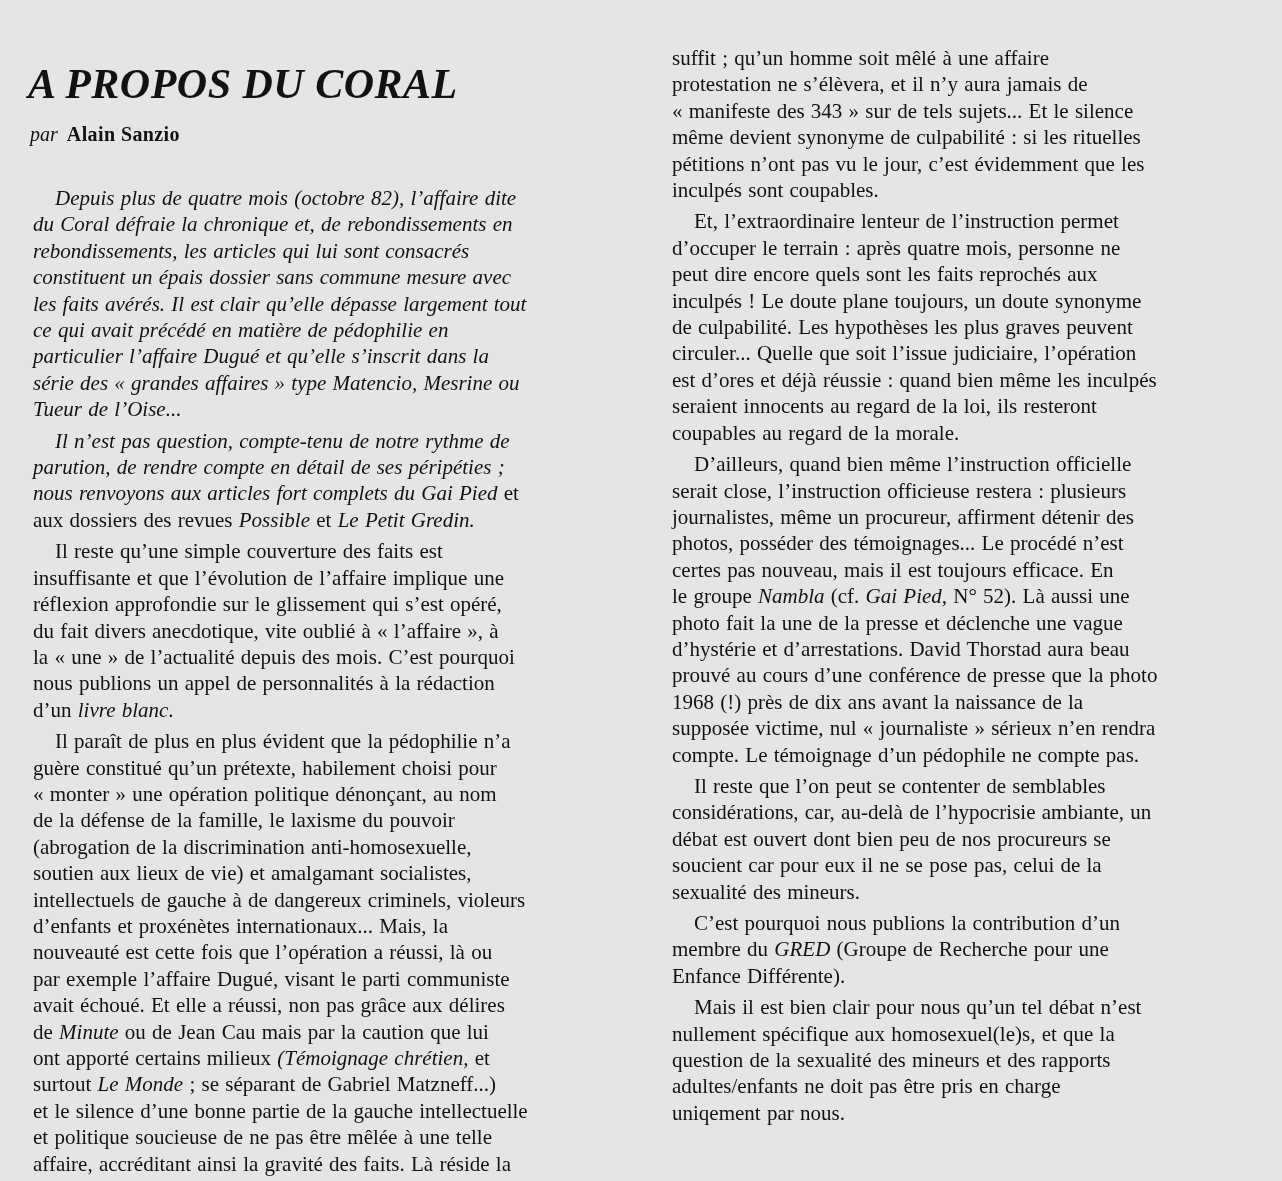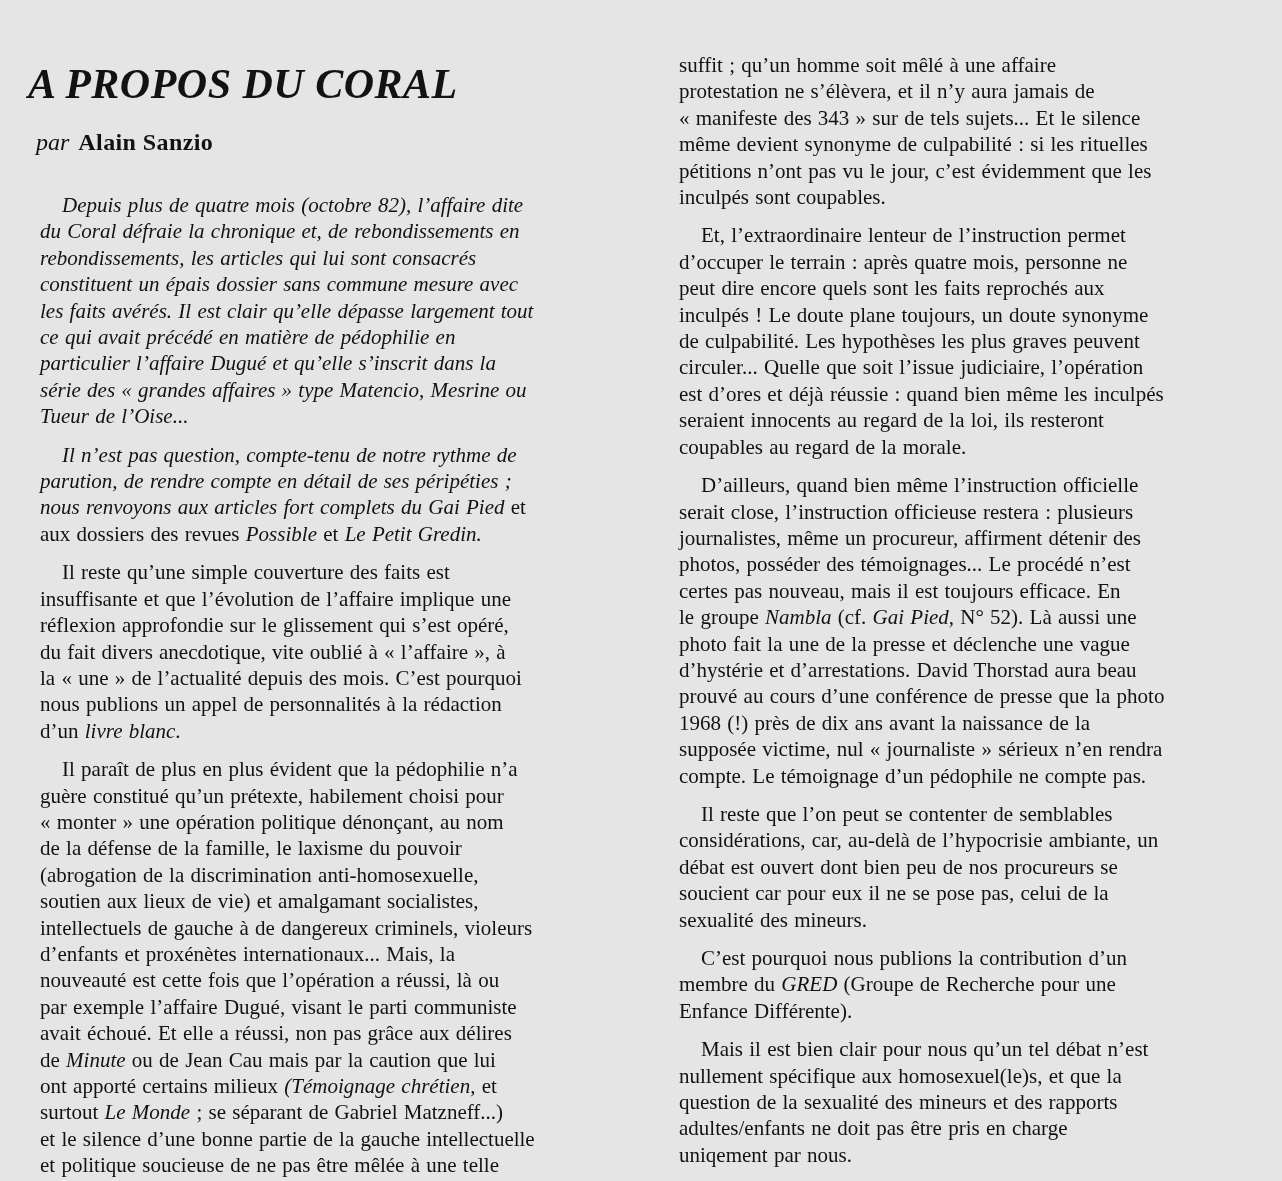--- a/index.html
+++ b/index.html
@@ -21,38 +21,38 @@
     line-height: 1;
     font-weight: 700;
     font-style: italic;
     letter-spacing: 0.5px;
     white-space: nowrap;
   }
   .byline {
     position: absolute;
     left: 30px;
     top: 124px;
-    margin: 6px;
-    font-size: 24px;
+    margin: 0;
+    font-size: 20px;
     line-height: 1;
     white-space: nowrap;
   }
   .byline-prefix { font-style: italic; margin-right: 9px; }
   .byline-author { font-weight: 700; letter-spacing: 0.4px; }
 
   .colbody {
     position: absolute;
     font-size: 21px;
     line-height: 26.4px;
     word-spacing: 1px;
   }
   .colbody.left  { left: 28px;  top: 180px; width: 616px; }
   .colbody.right { left: 667px; top: 40px;  width: 602px; }
 
-  .para { margin: 12px; }
+  .para { margin: 5px; }
   .line { white-space: nowrap; }
   .line.indent { padding-left: 22px; }
 
   
   .para .alt { font-style: italic; }
   .para.base-italic { font-style: italic; }
   .para.base-italic .alt { font-style: normal; }
 </style>
 </head>
 <body>

